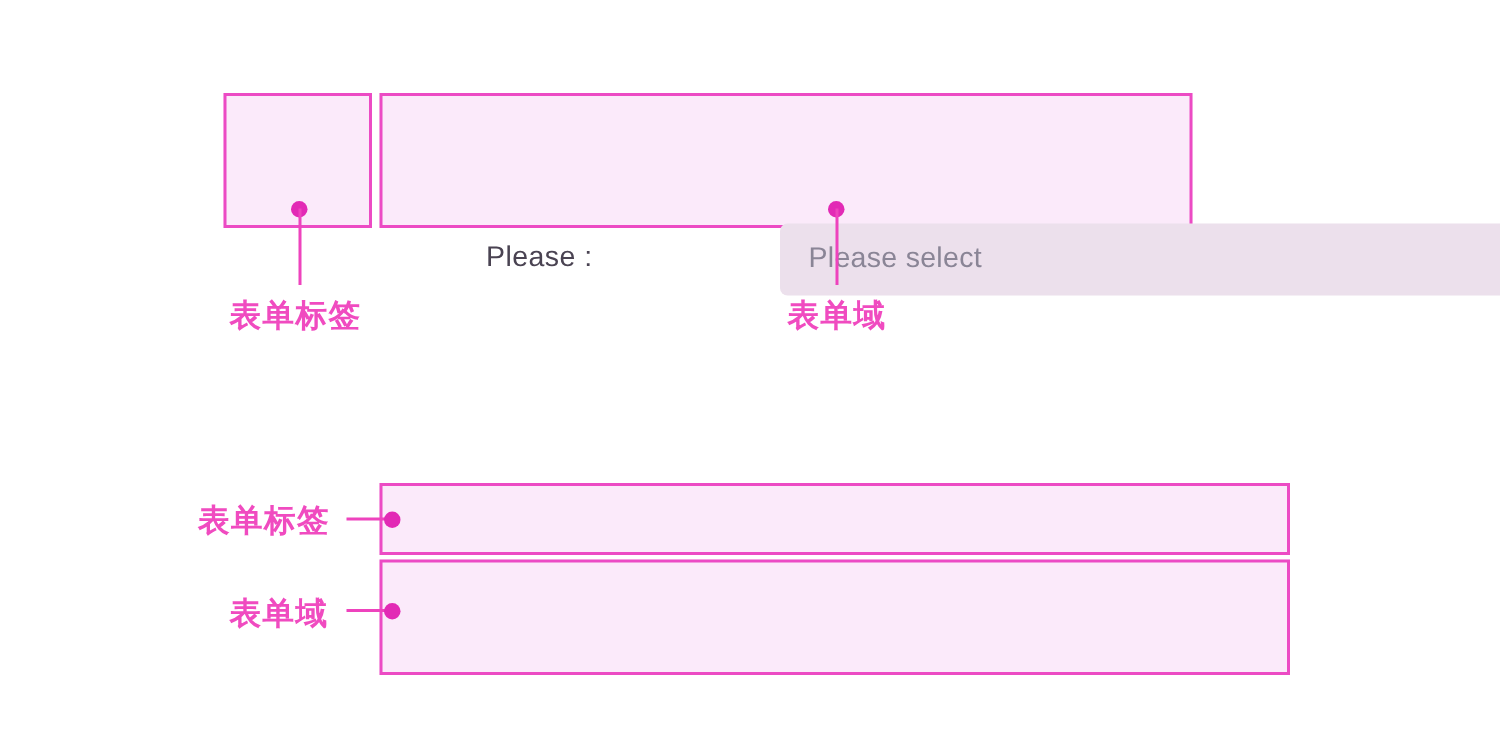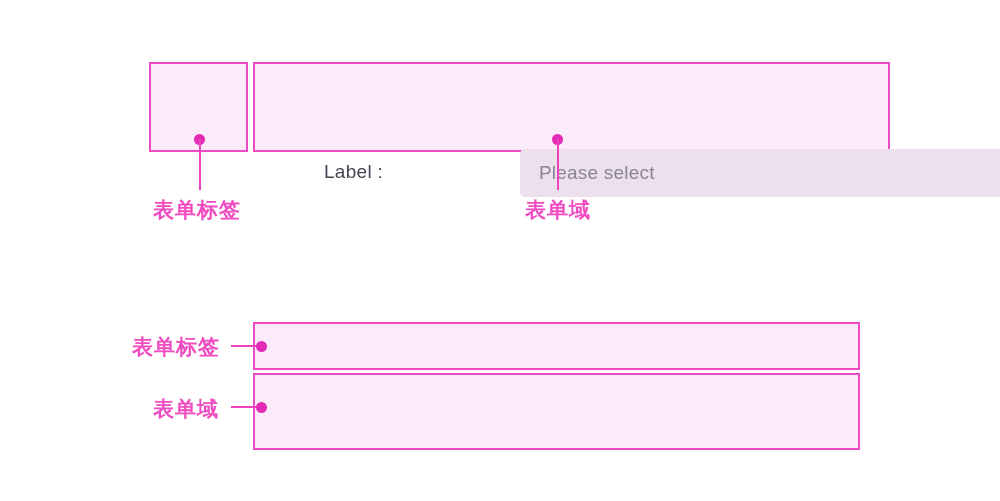--- a/index.html
+++ b/index.html
@@ -66,34 +66,34 @@
     background: #ee43bd;
   }
   .hline {
     position: absolute;
     height: 2px;
     background: #ee43bd;
   }
 
   
   #top-label-box   { left: 149px; top: 62px;  width: 99px;  height: 90px; }
-  #top-field-box   { left: 253px; top: 62px;  width: 637px; height: 90px; }
+  #top-field-box   { left: 253px; top: 62px;  width: 542px; height: 90px; }
   #top-label-text  { left: 173px; top: 97px; }
   #top-select      { left: 265px; top: 85px;  width: 570px; height: 48px; }
   #top-select-text { margin-left: 19px; }
 
   
   #bot-label-box   { left: 253px; top: 322px; width: 607px; height: 48px; }
   #bot-field-box   { left: 253px; top: 373px; width: 607px; height: 77px; }
 </style>
 </head>
 <body>
 
 <div class="anno-box" id="top-label-box">
-  <span class="label-text" id="top-label-text">Label :</span>
+  <span class="label-text" id="top-label-text">Please :</span>
 </div>
 
 <div class="anno-box" id="top-field-box">
   <div class="select-ctl" id="top-select">
     <span class="select-text" id="top-select-text">Please select</span>
 
   </div>
 </div>
 
 <span class="dot" style="left:194px; top:134px;"></span>

